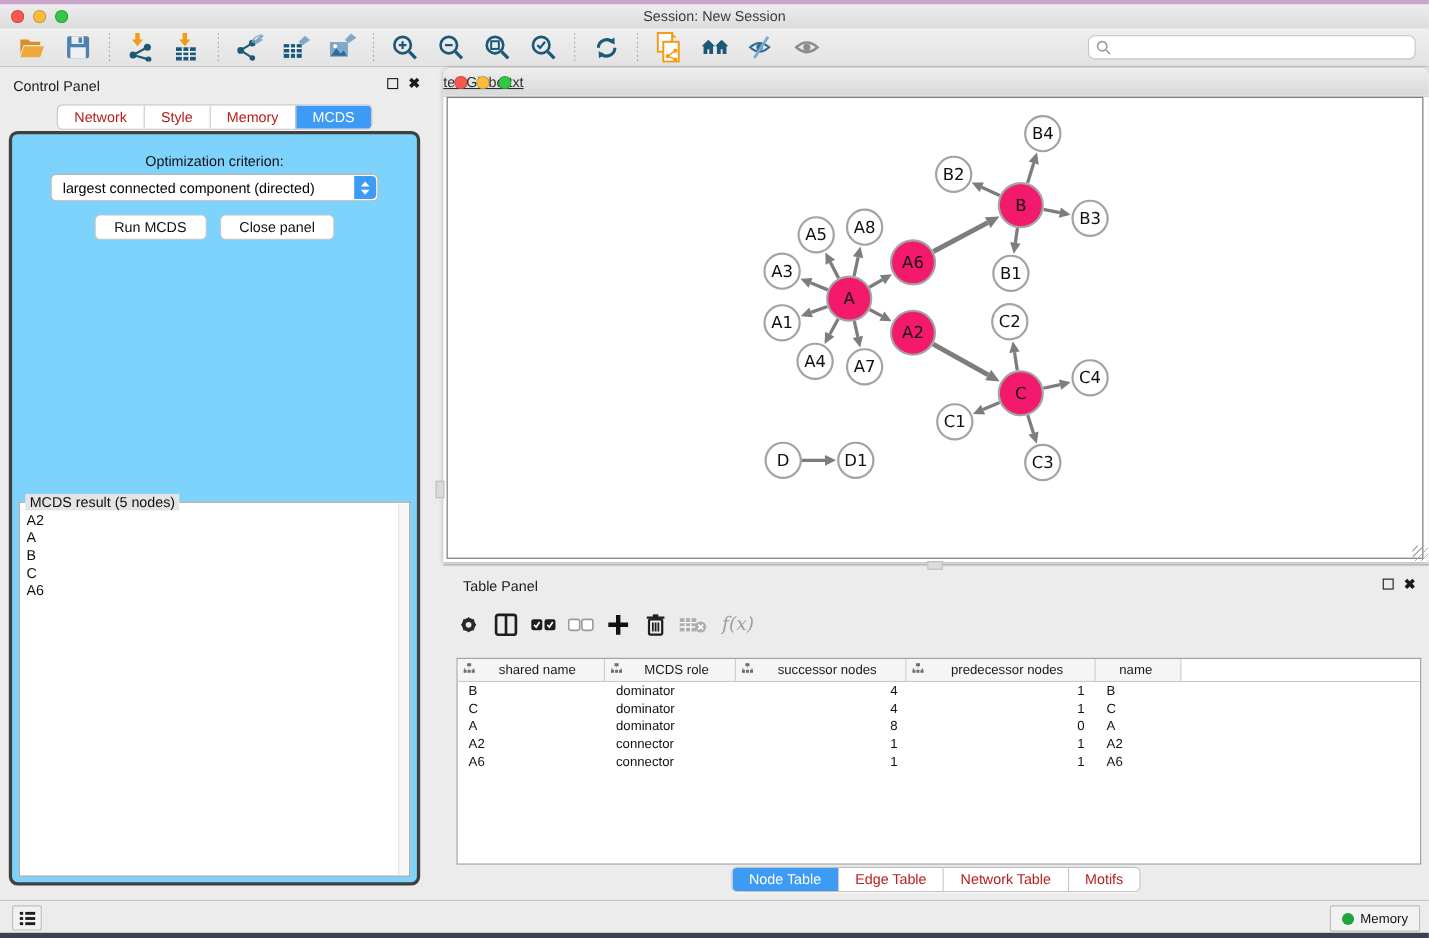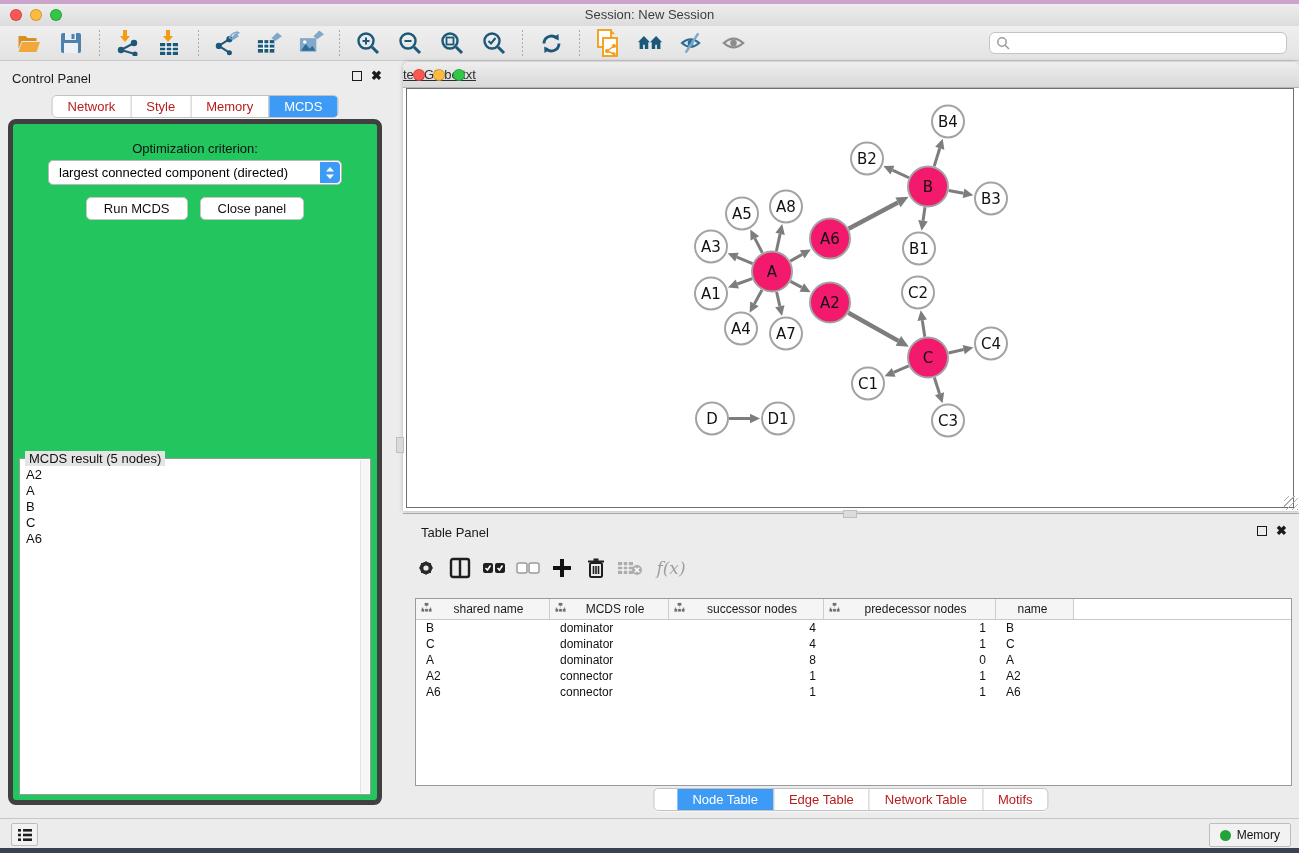--- a/index.html
+++ b/index.html
@@ -32,22 +32,22 @@
   .float-ic { width:10px; height:10px; border:1.6px solid #1A1A1A; background:transparent; }
   .close-ic { font-size:13px; color:#1A1A1A; font-weight:bold; line-height:10px; }
 
   .segctl { display:inline-flex; border:1px solid #C2C2C2; border-radius:5px; background:#FFF; overflow:hidden;
             box-shadow:0 1px 0 rgba(255,255,255,.6); }
   .segctl .seg { padding:3px 15px; font-size:13px; color:#b91c1c; border-left:1px solid #C9C9C9; cursor:pointer; white-space:nowrap; }
   .segctl .seg:first-child { border-left:none; }
   .segctl .seg.active { background:#3D9BF5; color:#FFF; }
   .cp-tabs { position:absolute; left:50%; transform:translateX(-50%); top:34px; }
 
-  .cp-box { position:absolute; left:8px; right:8px; top:58px; bottom:13px; background:#22c55e;
-            border:5px solid #404040; border-radius:8px; }
+  .cp-box { position:absolute; left:8px; right:8px; top:58px; bottom:13px; background:#7dd3fc;
+            border:3px solid #404040; border-radius:8px; }
   .opt-label { position:absolute; top:17px; width:100%; text-align:center; font-size:13px; color:#111; }
   .dropdown { position:absolute; left:35px; right:35px; top:36px; height:25px; background:#FFF; border:1px solid #B9B9B9;
               border-radius:5px; font-size:13px; display:flex; align-items:center; padding-left:10px; cursor:pointer; }
   .dd-spin { position:absolute; right:1px; top:1px; bottom:1px; width:20px; background:#3D9BF5; border-radius:0 4px 4px 0;
              display:flex; align-items:center; justify-content:center; }
   .cp-buttons { position:absolute; top:73px; width:100%; display:flex; justify-content:center; gap:12px; }
   .btn { background:#FFF; border:1px solid #C6C6C6; border-radius:5px; font-size:13px; padding:3px 17px; cursor:pointer;
          font-family:"Liberation Sans",sans-serif; color:#111; }
 
   .mcds-fs { position:absolute; left:6px; right:6px; top:334px; bottom:5px; border:1px solid #9A9A9A; background:#FFF; }
@@ -78,21 +78,21 @@
 
   .node-table { position:absolute; left:12px; right:7px; top:78px; height:188px; background:#FFF; border:1px solid #9A9A9A; overflow:hidden; }
   .nt-header { display:flex; height:21px; border-bottom:1px solid #C9C9C9; background:#F5F5F5; }
   .nt-th { display:flex; align-items:center; border-right:1px solid #CCC; font-size:12px; color:#1A1A1A; position:relative; }
   .nt-th .thlabel { flex:1; text-align:center; padding-right:4px; }
   .nt-th .thicon { margin-left:5px; }
   .nt-filler { flex:1; background:#FFF; }
   .nt-row { display:flex; height:16px; align-items:center; font-size:12px; color:#111; }
   .nt-cell { overflow:hidden; white-space:nowrap; }
 
-  .tp-tabs { position:absolute; left:50%; transform:translateX(-50%); top:268px;padding-left:23px; }
+  .tp-tabs { position:absolute; left:50%; transform:translateX(-50%); top:268px; }
 
   
   .statusbar { left:0; top:818px; width:1299px; height:30px; background:#ECECEC; border-top:1px solid #C6C6C6; }
   .sb-btn { position:absolute; top:4px; height:23px; background:#F2F2F2; border:1px solid #BDBDBD; border-radius:2px;
             display:flex; align-items:center; justify-content:center; cursor:pointer; }
   .sb-list { left:11px; width:27px; }
   .sb-mem { right:8px; padding:11px 10px; gap:6px; font-size:12px; color:#111; }
   .mem-dot { width:11px; height:11px; border-radius:50%; background:#23A33C; }
   .bottom-strip { left:0; top:848px; width:1299px; height:5px; background:#3A4150; }
 </style>

